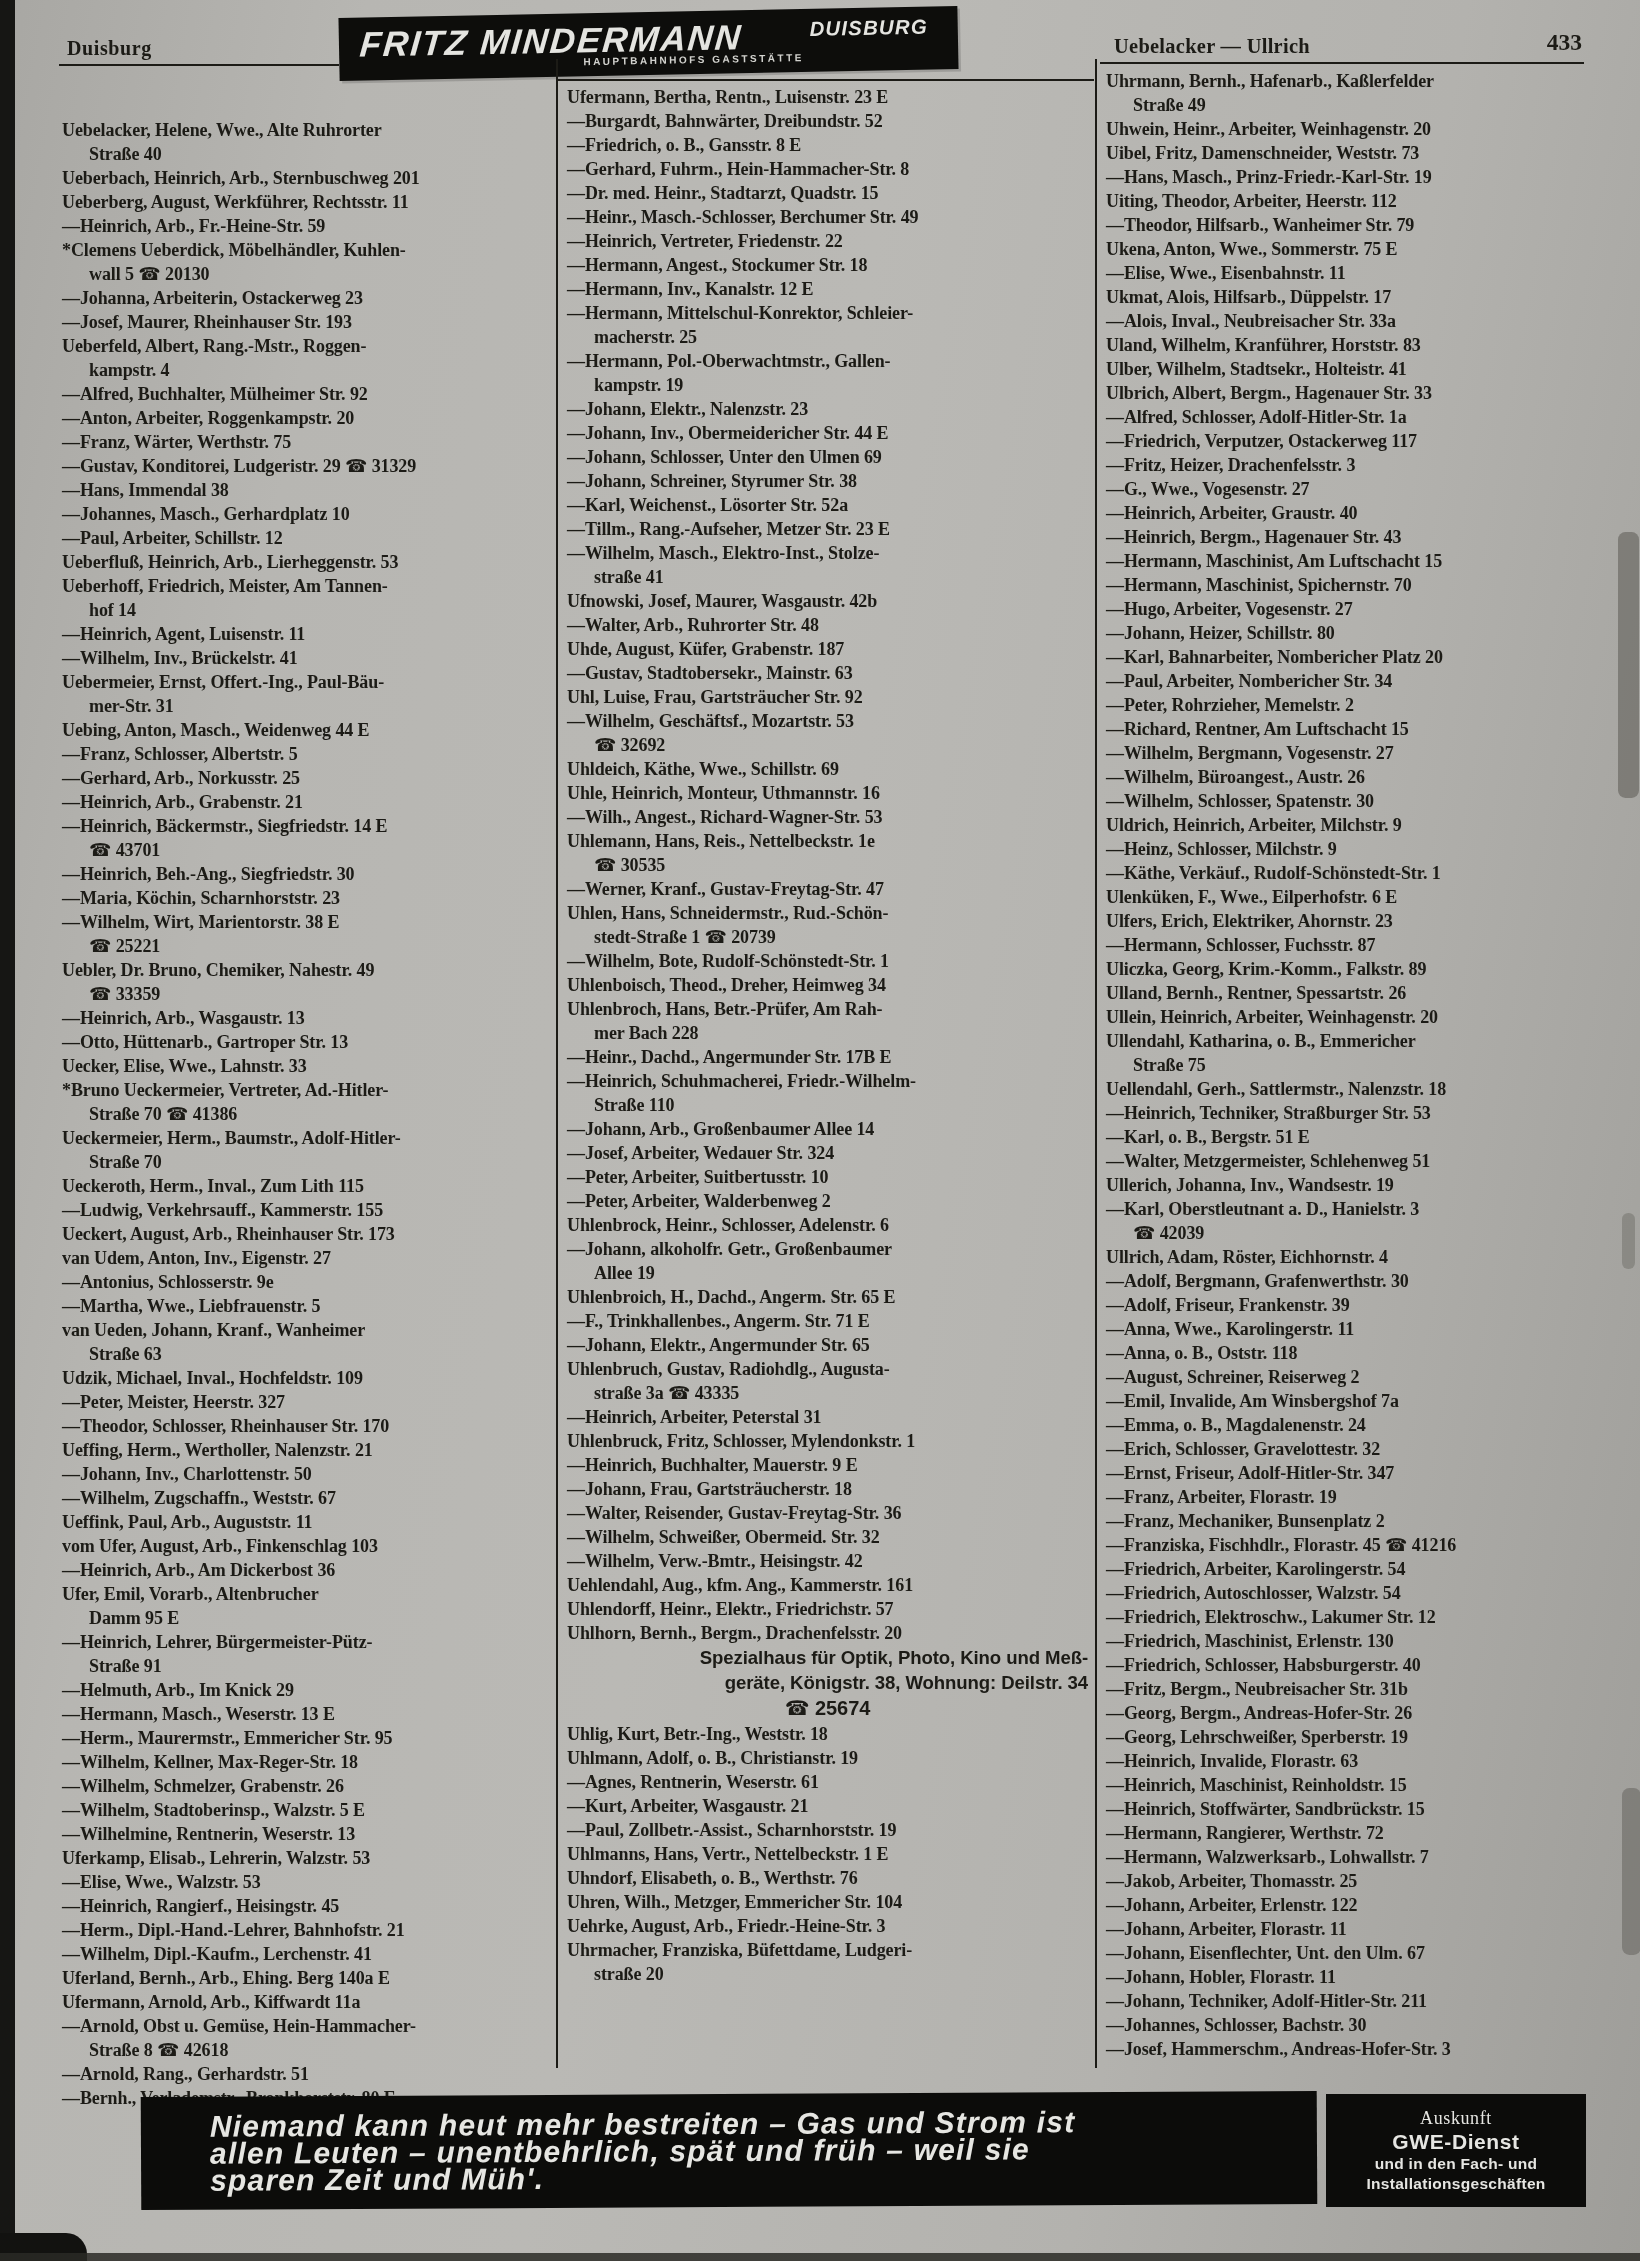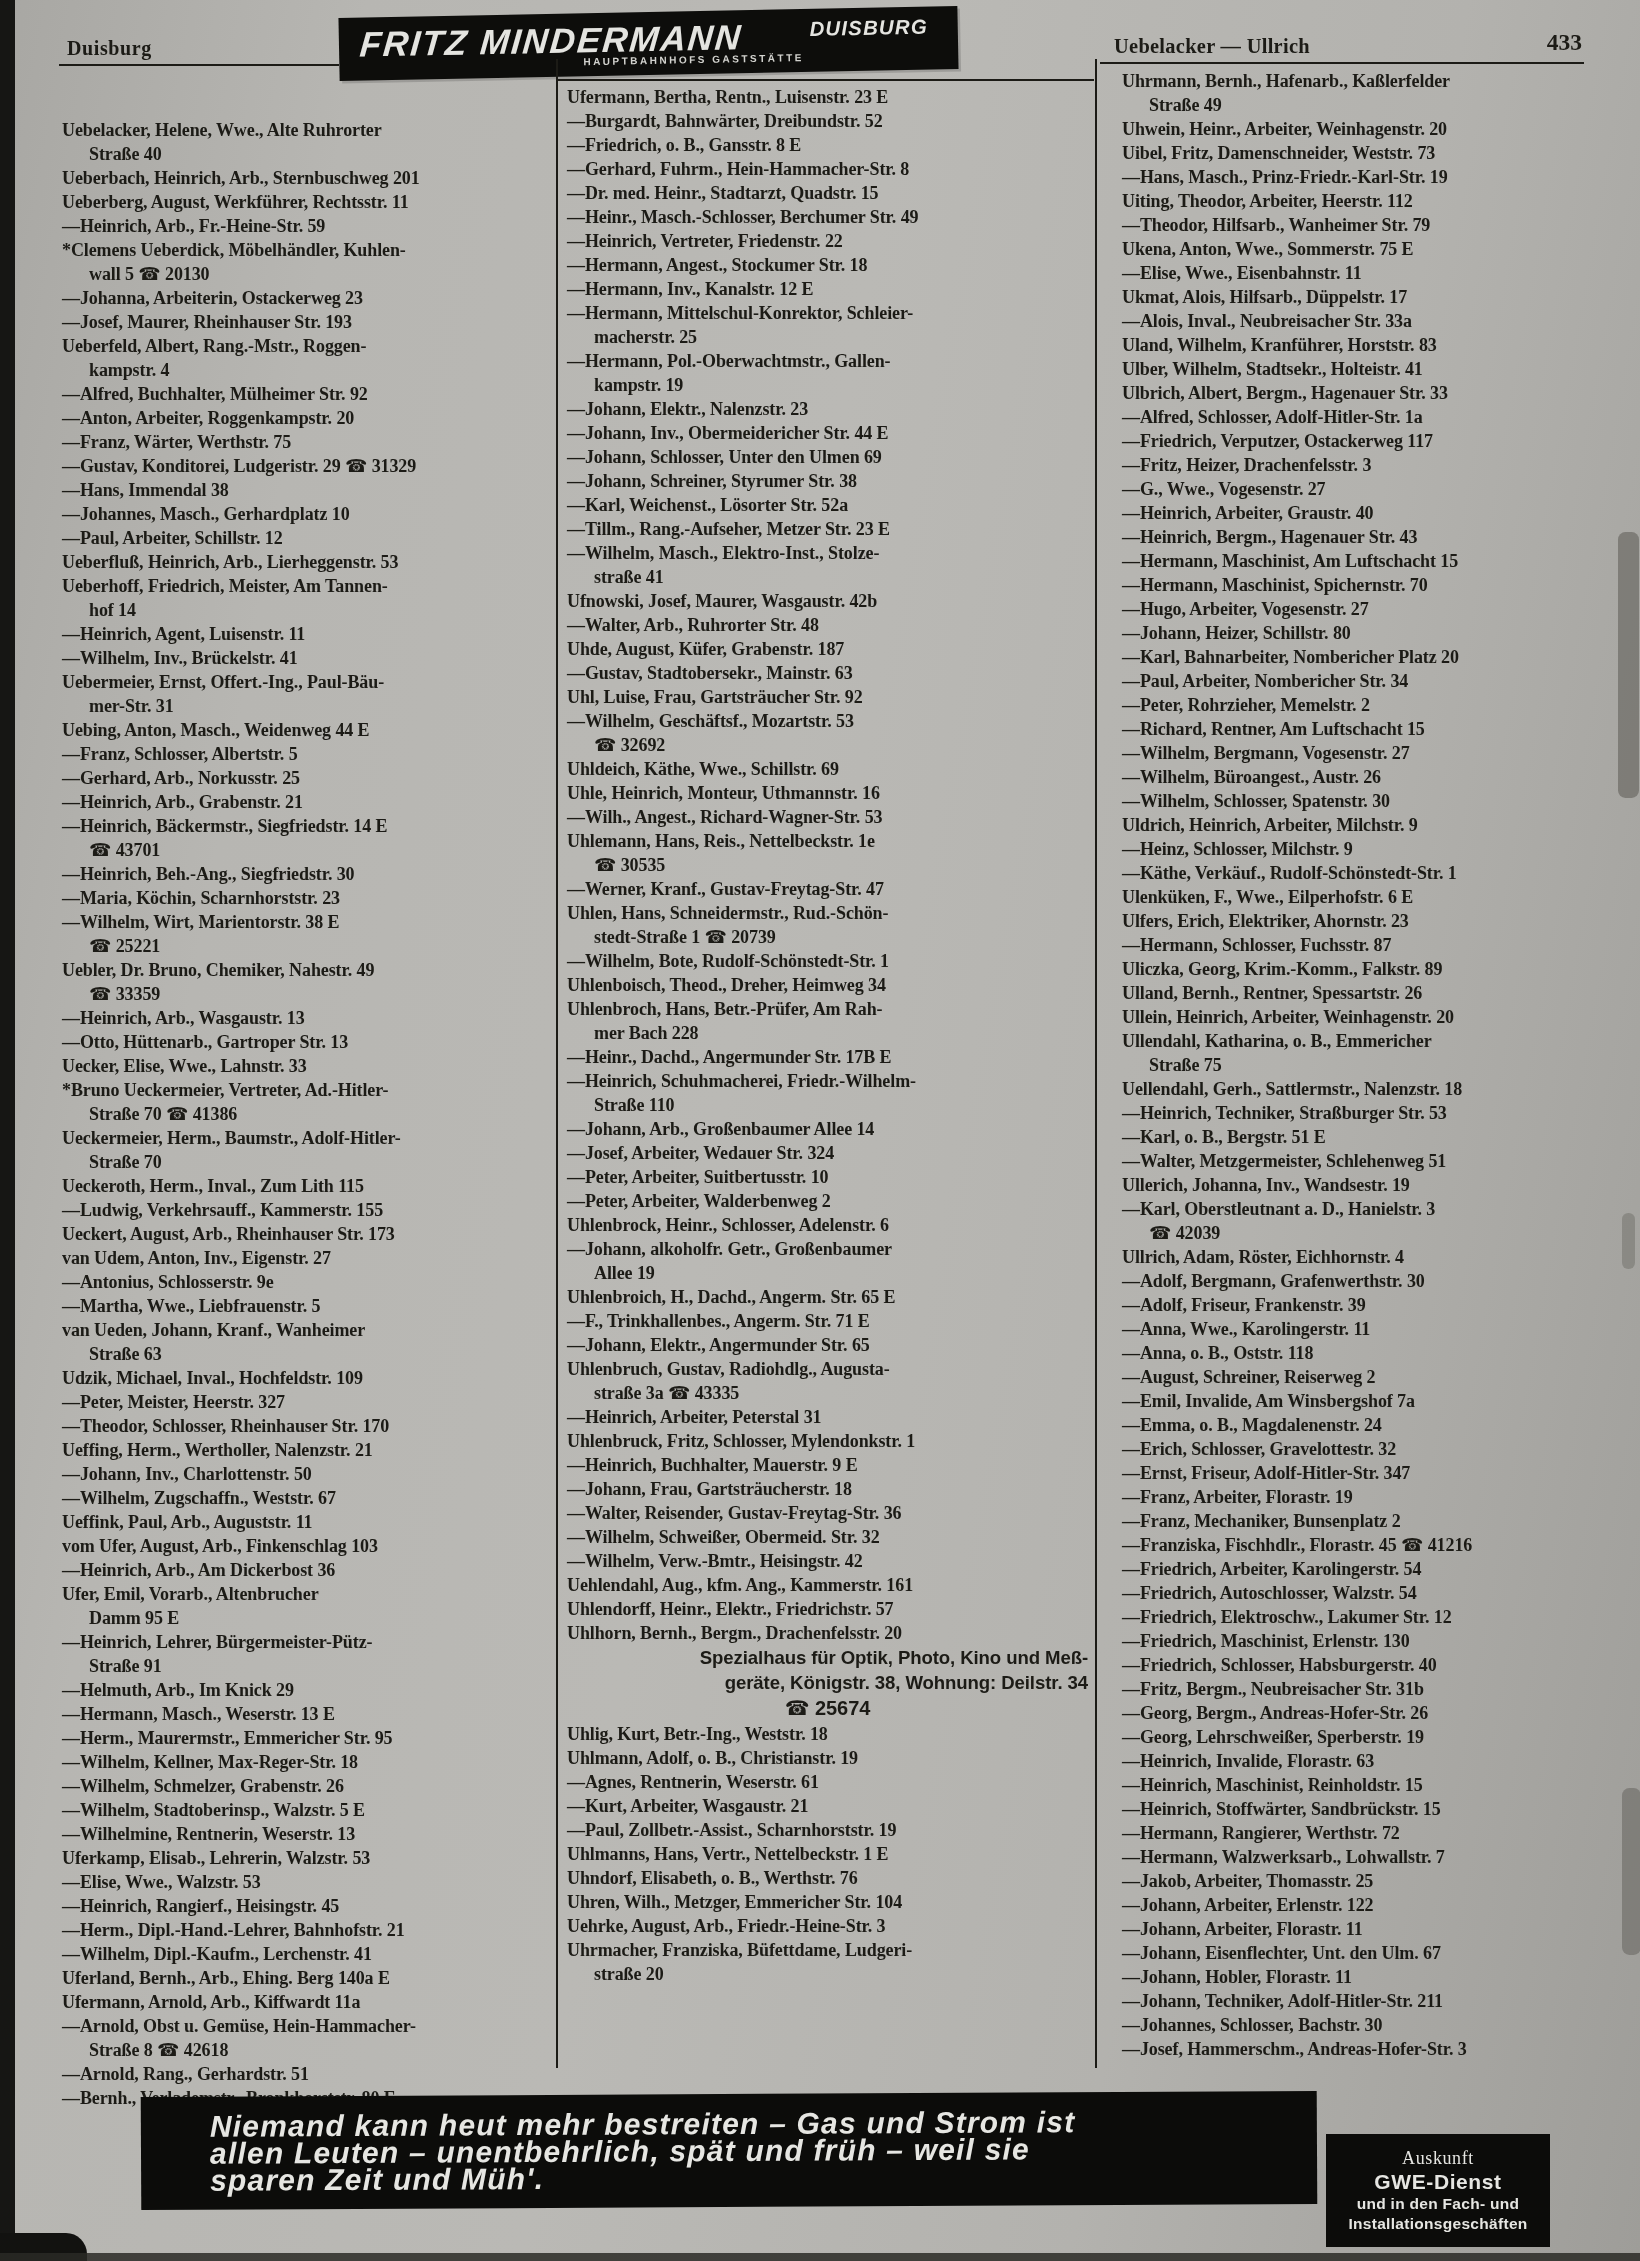--- a/index.html
+++ b/index.html
@@ -31,41 +31,41 @@
   }
   .banner-left{display:flex;flex-direction:column;}
   .banner-title{font:italic 700 35px/36px "Liberation Sans",sans-serif;color:#e4e4e0;letter-spacing:1.9px;transform:skewX(-6deg);white-space:nowrap;}
   .banner-sub{font:700 10px/11px "Liberation Sans",sans-serif;color:#d2d2ce;letter-spacing:2.5px;margin:-2.5px 0 0 223px;white-space:nowrap;}
   .banner-city{font:italic 700 20.4px/22px "Liberation Sans",sans-serif;color:#e4e4e0;letter-spacing:1.2px;margin-left:6.2px;align-self:flex-start;margin-top:8.7px;}
 
   
   .col{position:absolute;}
   .col1{left:62px;top:70px;width:489px;margin-top:48px;}
   .col2{left:567px;top:85px;width:521px;}
-  .col3{left:1106px;top:69px;width:478px;margin-left:16px;}
+  .col3{left:1106px;top:69px;width:478px;}
   .divider{position:absolute;top:59px;width:1.9px;height:2009px;background:#1c1b16;}
   .div1{left:556px;}
   .div2{left:1095px;}
 
   .line{font:700 18px/24px "Liberation Serif","DejaVu Sans",serif;letter-spacing:-0.1px;white-space:nowrap;}
   .line.cont{padding-left:27px;}
 
   .ad-title{font:700 30px/37px "Liberation Serif",serif;text-align:center;margin-top:25px;letter-spacing:0.6px;white-space:nowrap;}
   .ad-body{font:700 18.6px/25px "Liberation Sans",sans-serif;text-align:right;letter-spacing:-0.1px;white-space:nowrap;}
   .ad-phone{font:700 20px/27px "Liberation Sans","DejaVu Sans",sans-serif;text-align:center;}
 
   
   .footer-banner{
     position:absolute;left:141px;top:2094px;width:1176px;height:113px;background:#0c0c0a;
     padding:16px 0 0 69px;box-sizing:border-box;transform:rotate(-0.3deg);
   }
   .slogan-line{font:italic 700 30px/27px "Liberation Sans",sans-serif;color:#e6e6e2;letter-spacing:1.2px;white-space:nowrap;}
   .footer-infobox{
-    position:absolute;left:1326px;top:2094px;width:224px;height:113px;background:#0c0c0a;
-    display:flex;flex-direction:column;justify-content:center;align-items:center;gap:2.5px;color:#e6e6e2;margin-top:40px;
+    position:absolute;left:1326px;top:2094px;width:260px;height:113px;background:#0c0c0a;
+    display:flex;flex-direction:column;justify-content:center;align-items:center;gap:2.5px;color:#e6e6e2;
   }
   .ib0{font:400 18px/20px "Liberation Serif",serif;letter-spacing:0.6px;}
   .ib1{font:700 21px/22px "Liberation Sans",sans-serif;letter-spacing:0.6px;}
   .ib2,.ib3{font:700 15.5px/17.3px "Liberation Sans",sans-serif;letter-spacing:0.3px;}
 </style>
 </head>
 <body>
 
 <div>
 

